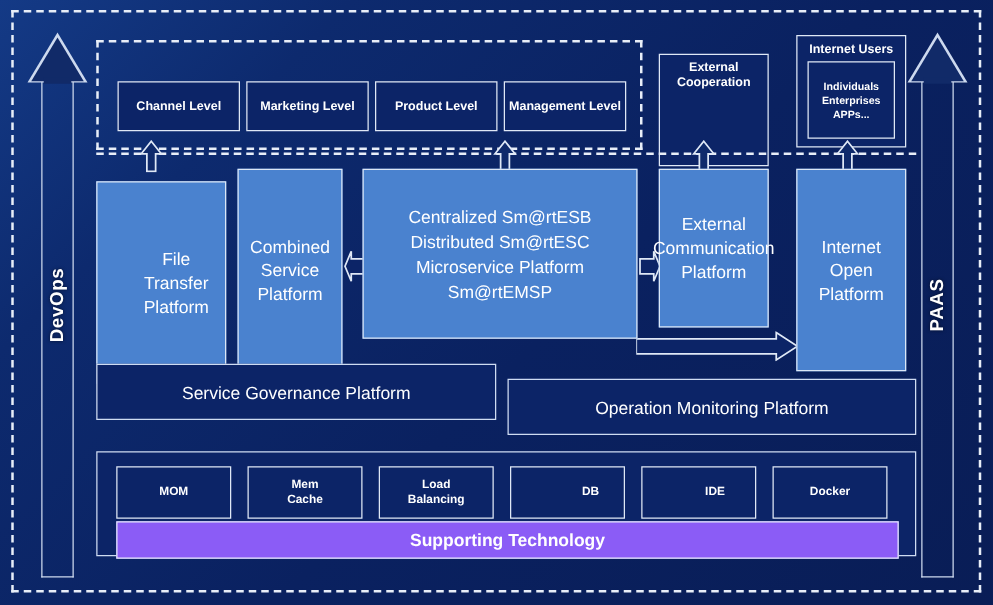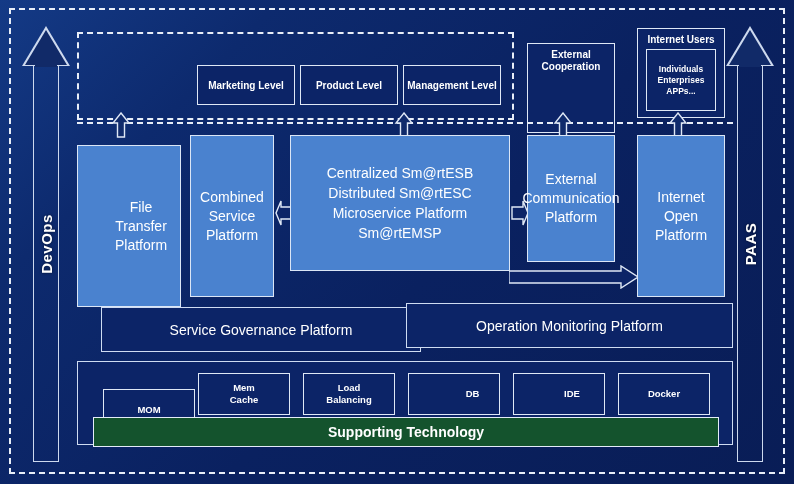--- a/index.html
+++ b/index.html
@@ -120,21 +120,21 @@
   }
   .tech-box{
     position:absolute;top:11px;height:42px;
     border:1.4px solid #dfe8f6;box-sizing:border-box;background:#0c2467;
     display:flex;align-items:center;justify-content:center;
     text-align:center;font-size:9.5px;font-weight:bold;line-height:12px;
     color:#ffffff;
   }
   .support-bar{
     position:absolute;left:15px;top:55px;width:626px;height:30px;
-    border:1.6px solid #e4ecf9;box-sizing:border-box;background:#14532d;
+    border:1.6px solid #e4ecf9;box-sizing:border-box;background:#8b5cf6;
     display:flex;align-items:center;justify-content:center;
     font-size:14px;font-weight:bold;color:#ffffff;
   }
 </style>
 </head>
 <body>
 
 <div class="stage">
 
   <div class="outer-frame"></div>
@@ -150,20 +150,23 @@
   <div class="side-arrow" id="paas-arrow">
     <div class="shaft"></div>
     <div class="head"></div>
     <div class="head-inner"></div>
     <div class="shaft-mask"></div>
     <div class="side-label">PAAS</div>
   </div>
 
   <div class="levels-group"></div>
 
+  <div class="level-box" style="left:94px;width:98px;">
+    <span>Channel Level</span>
+  </div>
   <div class="level-box" style="left:197px;width:98px;">
     <span>Marketing Level</span>
   </div>
   <div class="level-box" style="left:300px;width:98px;">
     <span>Product Level</span>
   </div>
   <div class="level-box" style="left:403px;width:98px;">
     <span>Management Level</span>
   </div>
 
@@ -250,29 +253,29 @@
   </div>
 
   <div class="plat" style="left:637px;top:135px;width:88px;height:162px;">
     <div>
       <div>Internet</div>
       <div>Open</div>
       <div>Platform</div>
     </div>
   </div>
 
-  <div class="gov" style="left:77px;top:307px;width:320px;margin-left:24px;">
+  <div class="gov" style="left:77px;top:291px;width:320px;">
     <span>Service Governance Platform</span>
   </div>
   <div class="gov" style="left:406px;top:303px;width:327px;">
     <span>Operation Monitoring Platform</span>
   </div>
 
   <div class="support-wrap">
-    <div class="tech-box" style="left:25px;width:92px;margin-top:16px;">
+    <div class="tech-box" style="left:15px;width:92px;">
       <div>
         <div>MOM</div>
       </div>
     </div>
     <div class="tech-box" style="left:120px;width:92px;">
       <div>
         <div>Mem</div>
         <div>Cache</div>
       </div>
     </div>

